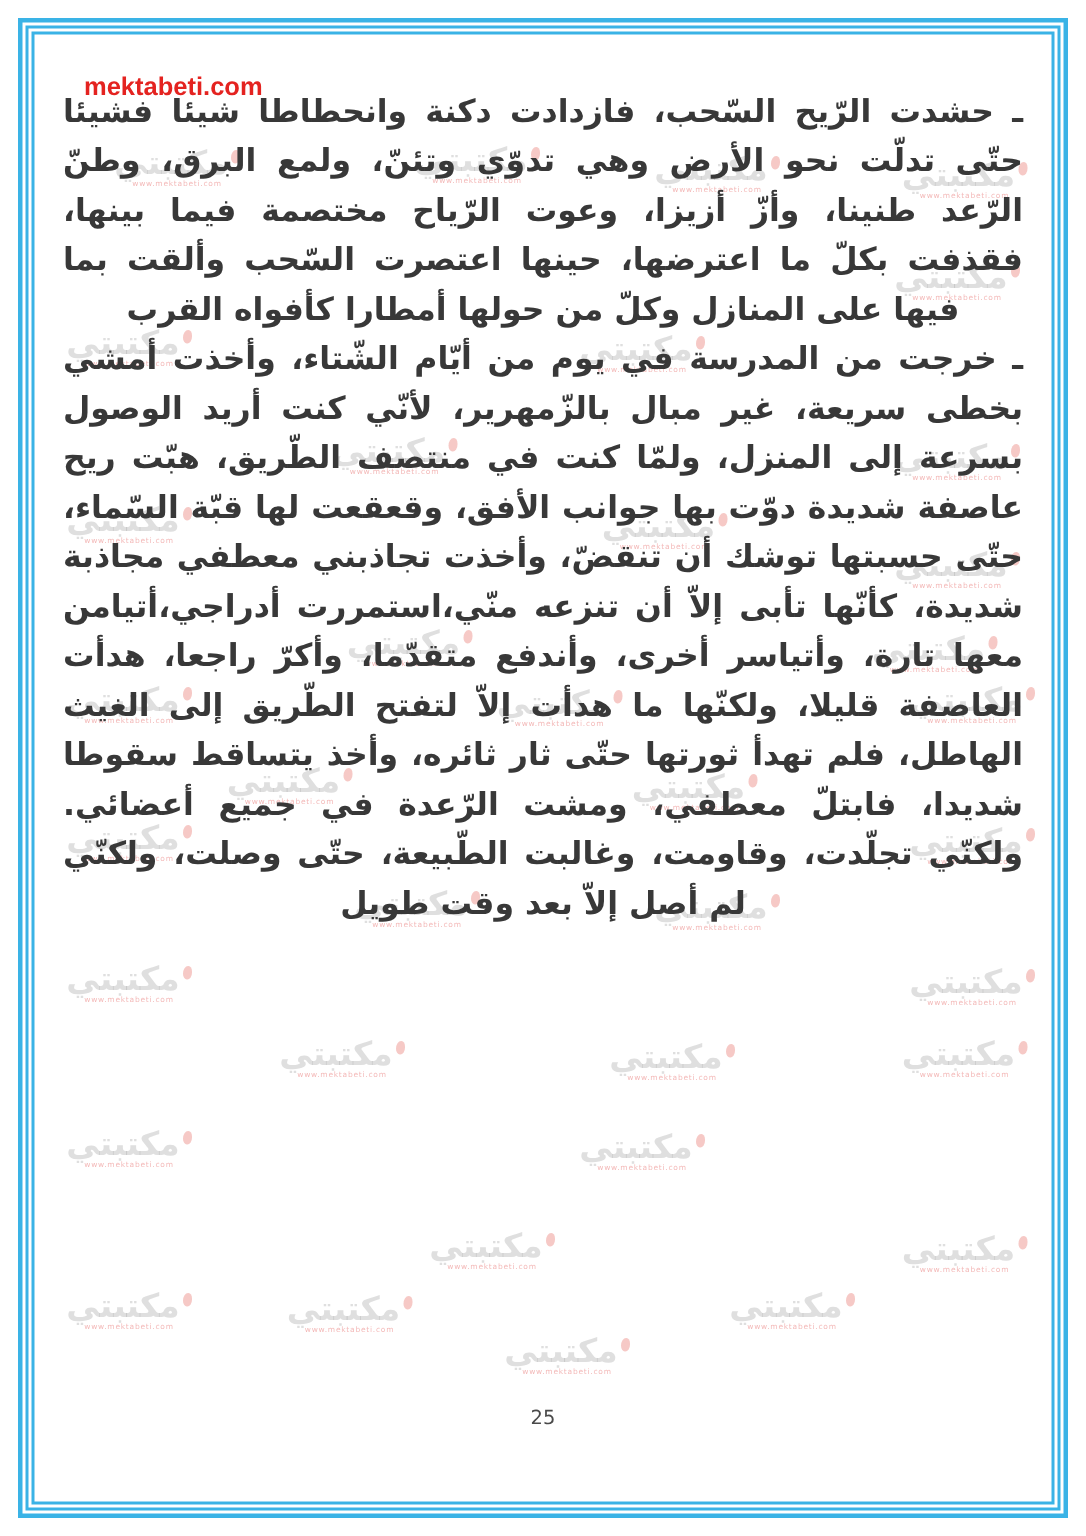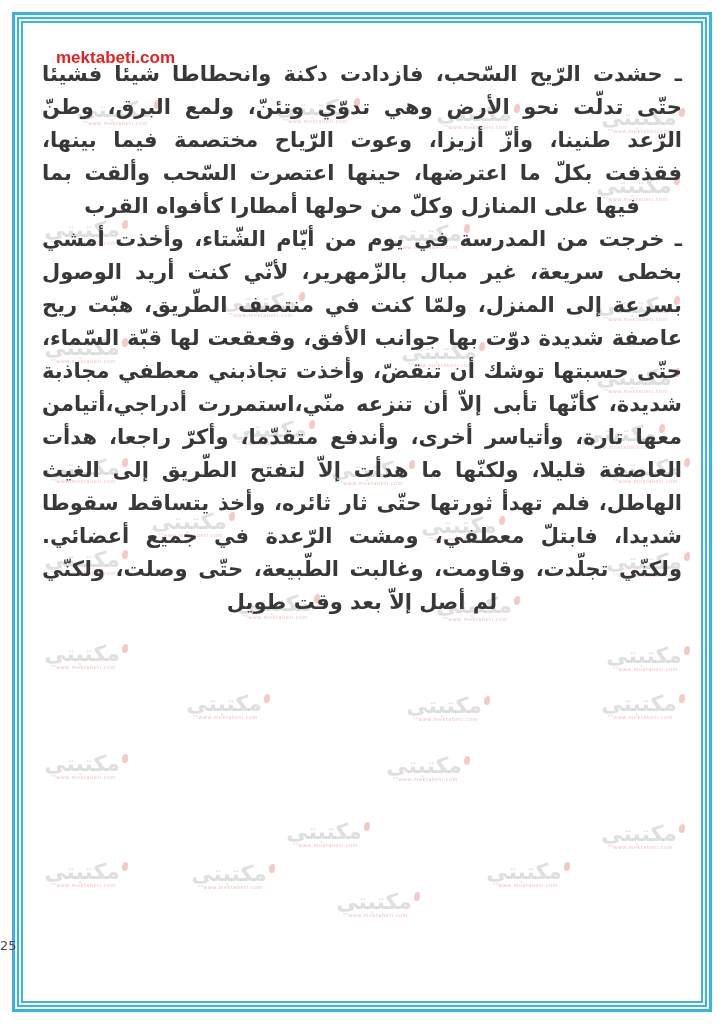--- a/index.html
+++ b/index.html
@@ -48,21 +48,21 @@
     font-weight: bold;
     font-size: 21px;
     line-height: 33px;
     text-align: justify;
     text-align-last: center;
   }
   .content p { margin: 0; }
   .pagenum {
     position: absolute;
     left: 0; right: 0; top: 938px;
-    text-align: left;
+    text-align: center;
     font-size: 13px;
     color: #4a4a4a;
     font-family: "DejaVu Sans", sans-serif;
   }
   
   .wm-layer { position: absolute; inset: 0; pointer-events: none; }
   .wm {
     position: absolute;
     width: 96px;
     text-align: center;

